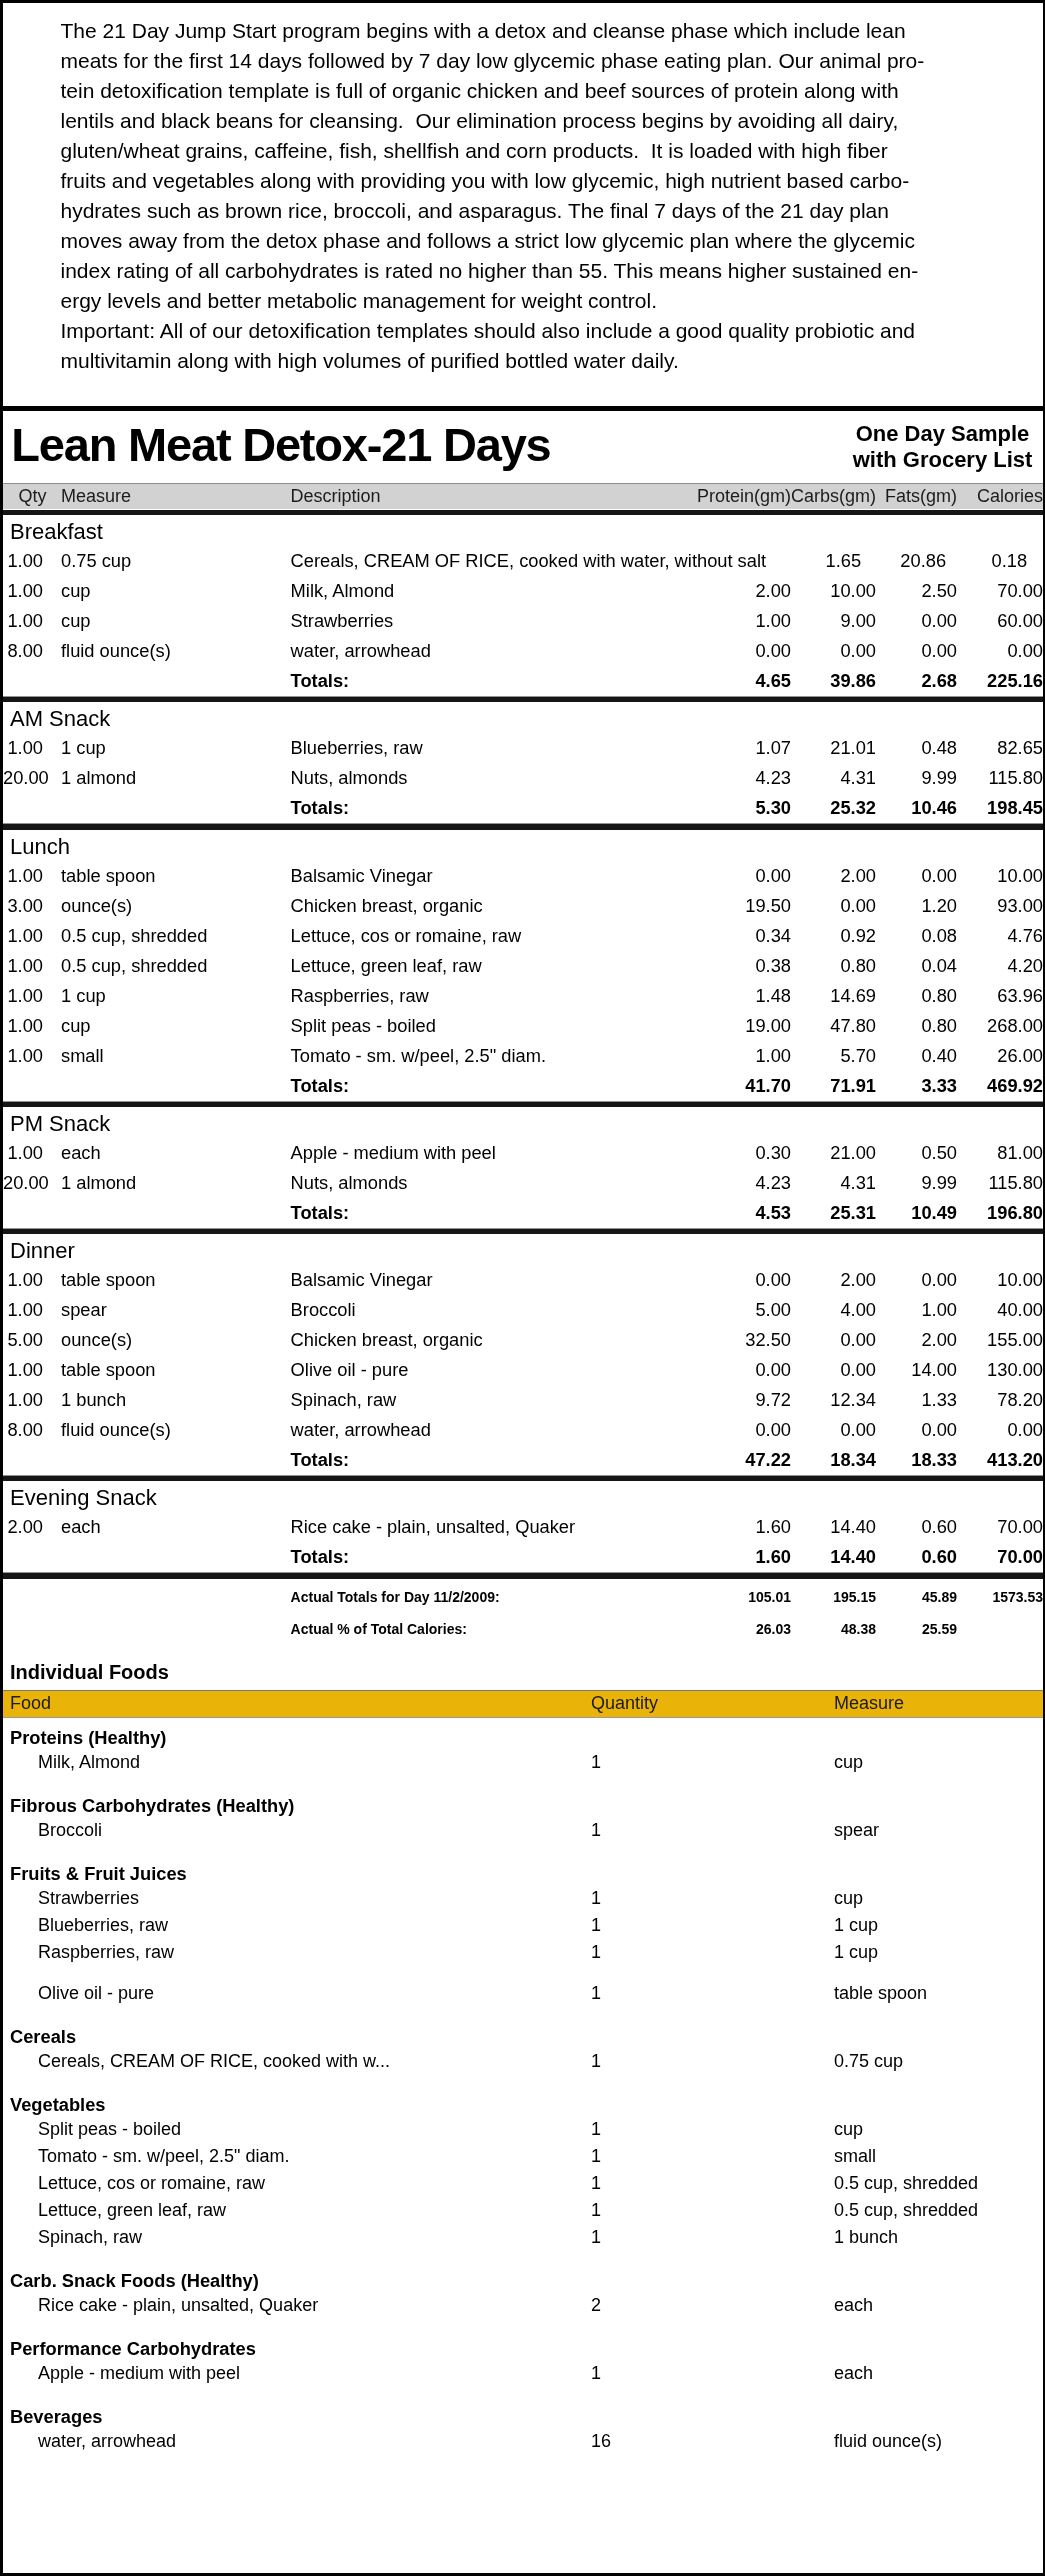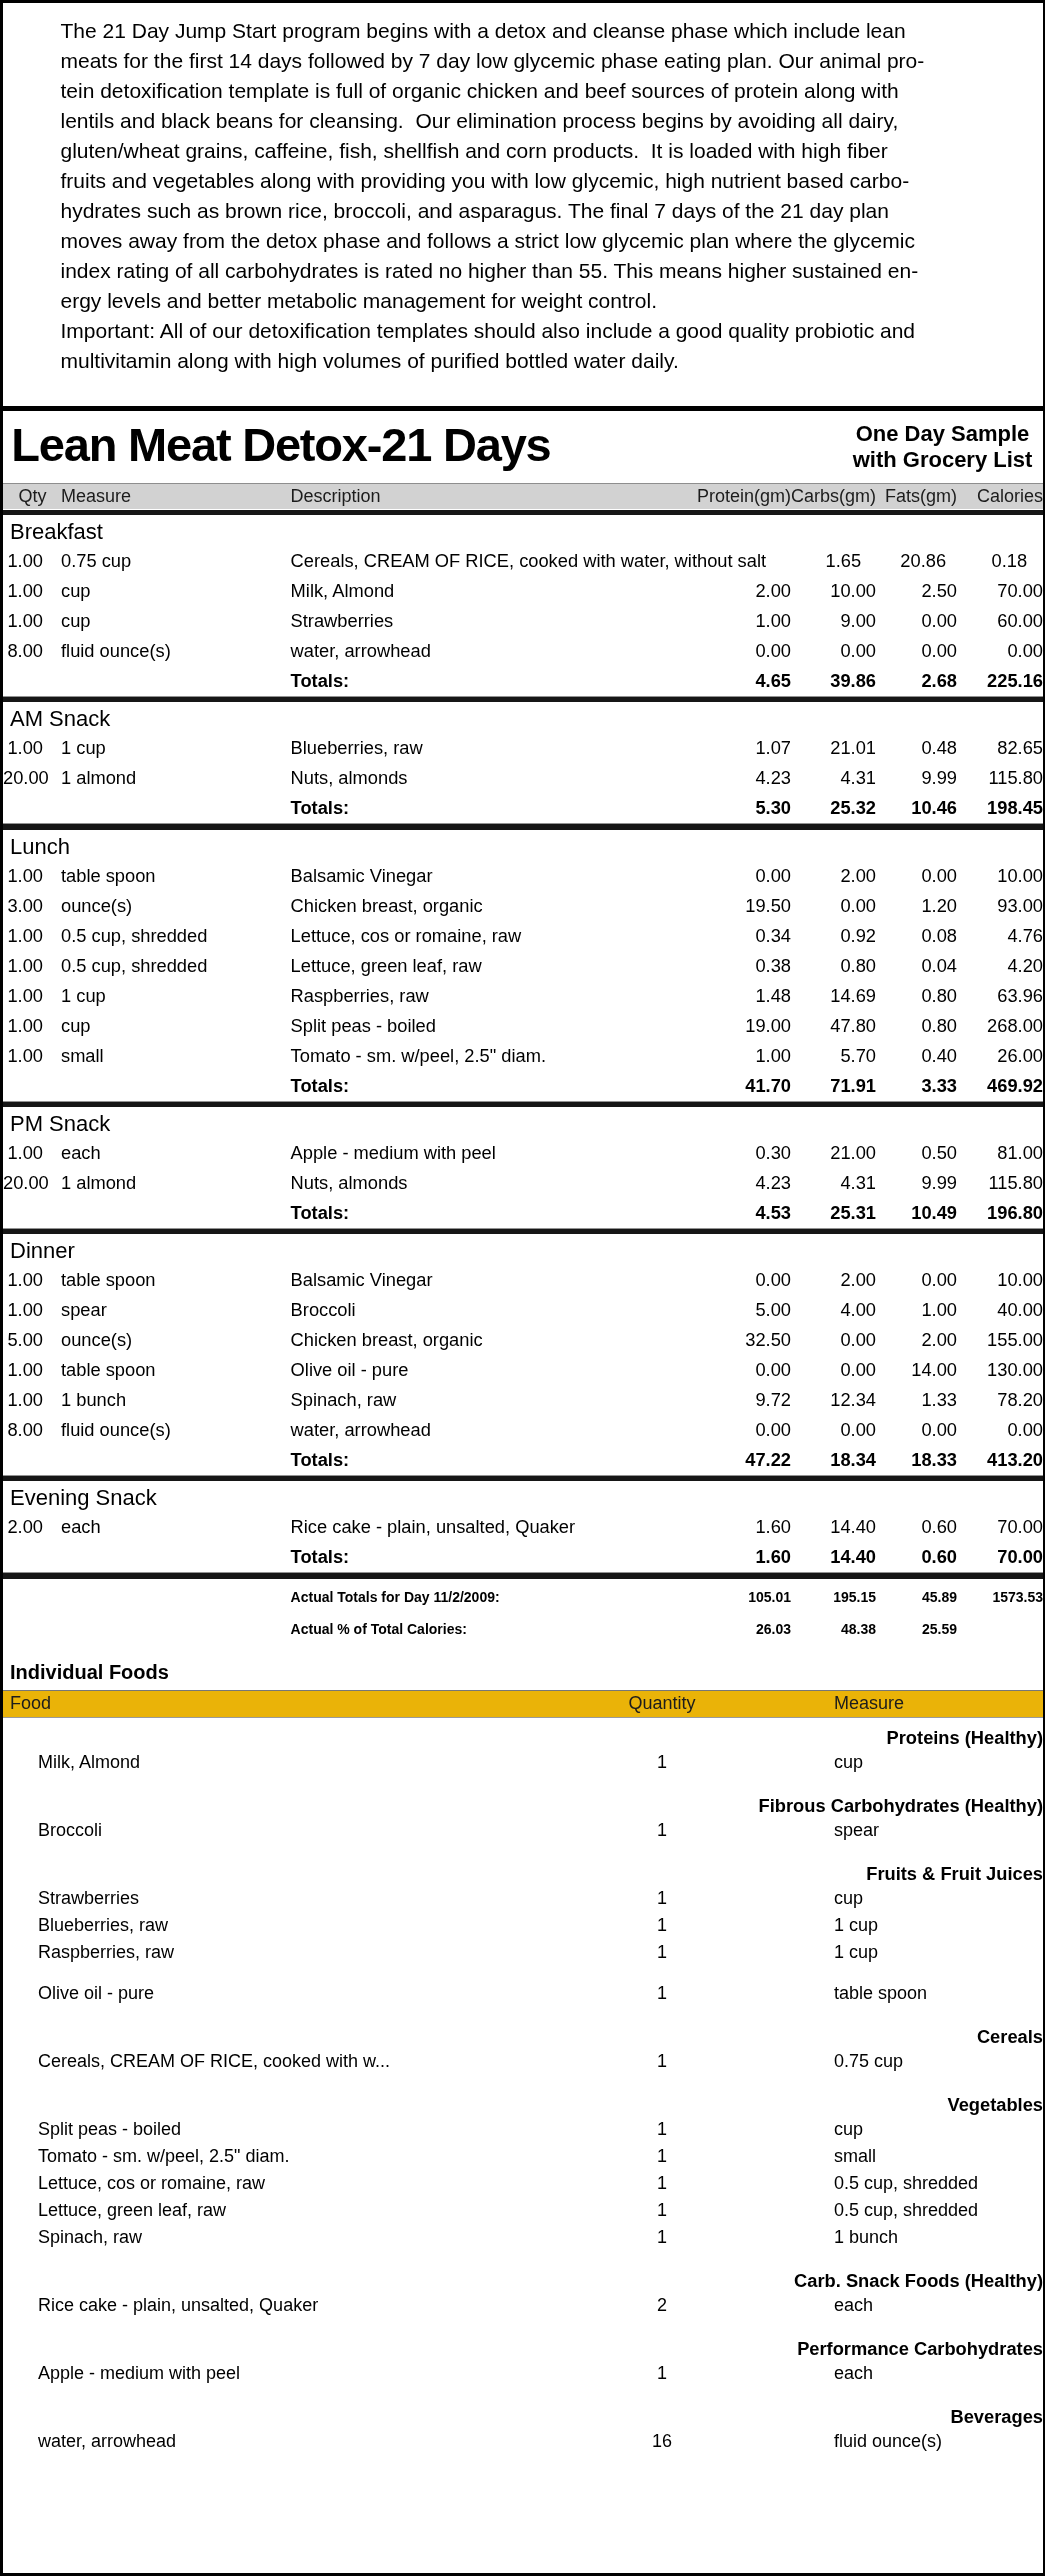--- a/index.html
+++ b/index.html
@@ -30,25 +30,25 @@
   .section-h{height:31px;line-height:33px;font-size:22px;font-weight:normal;padding-left:7px;}
   .meal-row{height:30px;font-size:18.3px;}
   .totals-row{font-weight:bold;}
   .day-row{height:32px;font-size:14px;font-weight:bold;}
   .day-block{margin-top:2.4px;}
   
   .if-title{font-size:20px;font-weight:bold;padding:15.4px 0 6px 7px;}
   .g-grid{display:grid;grid-template-columns:588px 142px 1fr;align-items:center;}
   .food-bar{height:26px;background:#eab308;border-top:1.2px solid #777;border-bottom:1.8px solid #9a9a9a;font-size:18px;color:#1c1c1c;}
   .g-food-h{padding-left:7px;}
-  .g-qty{text-align:center;}
+  .g-qty{text-align:left;}
   .g-measure{padding-left:101px;white-space:nowrap;}
   .g-group{margin-top:14px;}
   .g-group:first-child{margin-top:6px;}
-  .g-head{height:27px;line-height:28px;font-size:18.3px;font-weight:bold;padding-left:7px;text-align:right;}
+  .g-head{height:27px;line-height:28px;font-size:18.3px;font-weight:bold;padding-left:7px;}
   .g-row{height:27px;font-size:18px;}
   .g-item{padding-left:35px;white-space:nowrap;}
 </style>
 </head>
 <body>
 
 <div class="page">
 
   <div class="intro-box">
     <p class="intro-text">The 21 Day Jump Start program begins with a detox and cleanse phase which include lean

